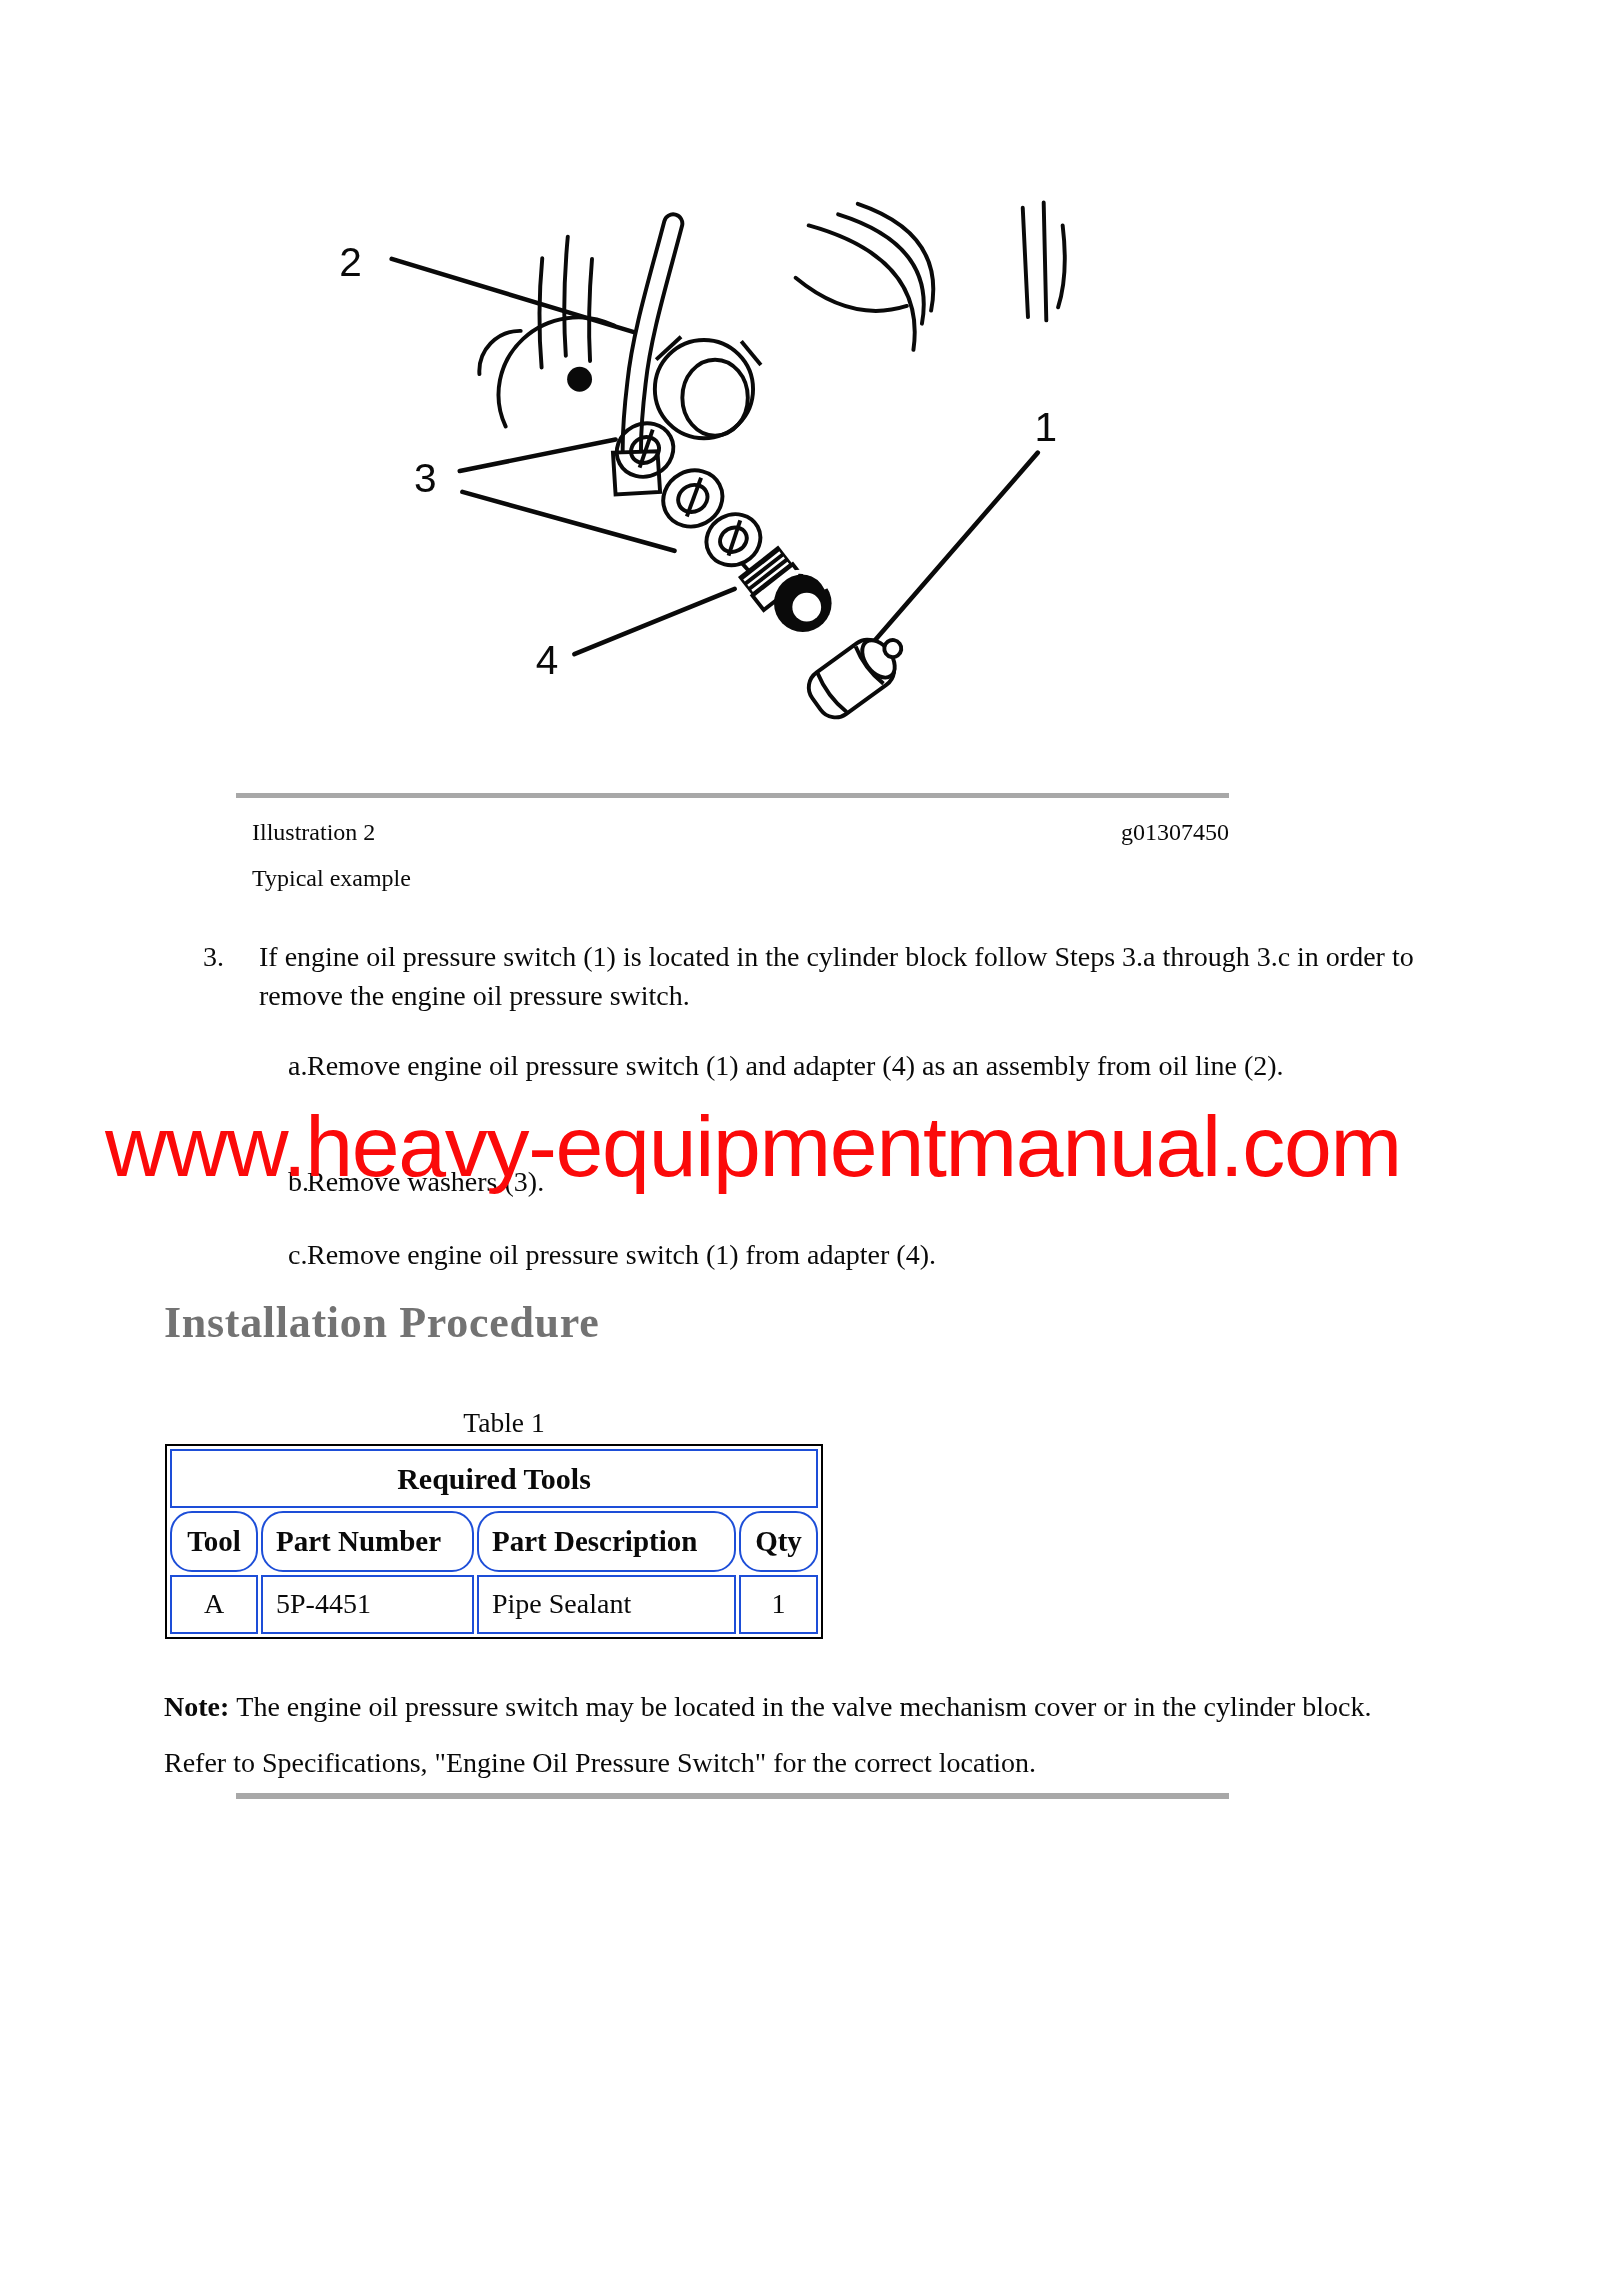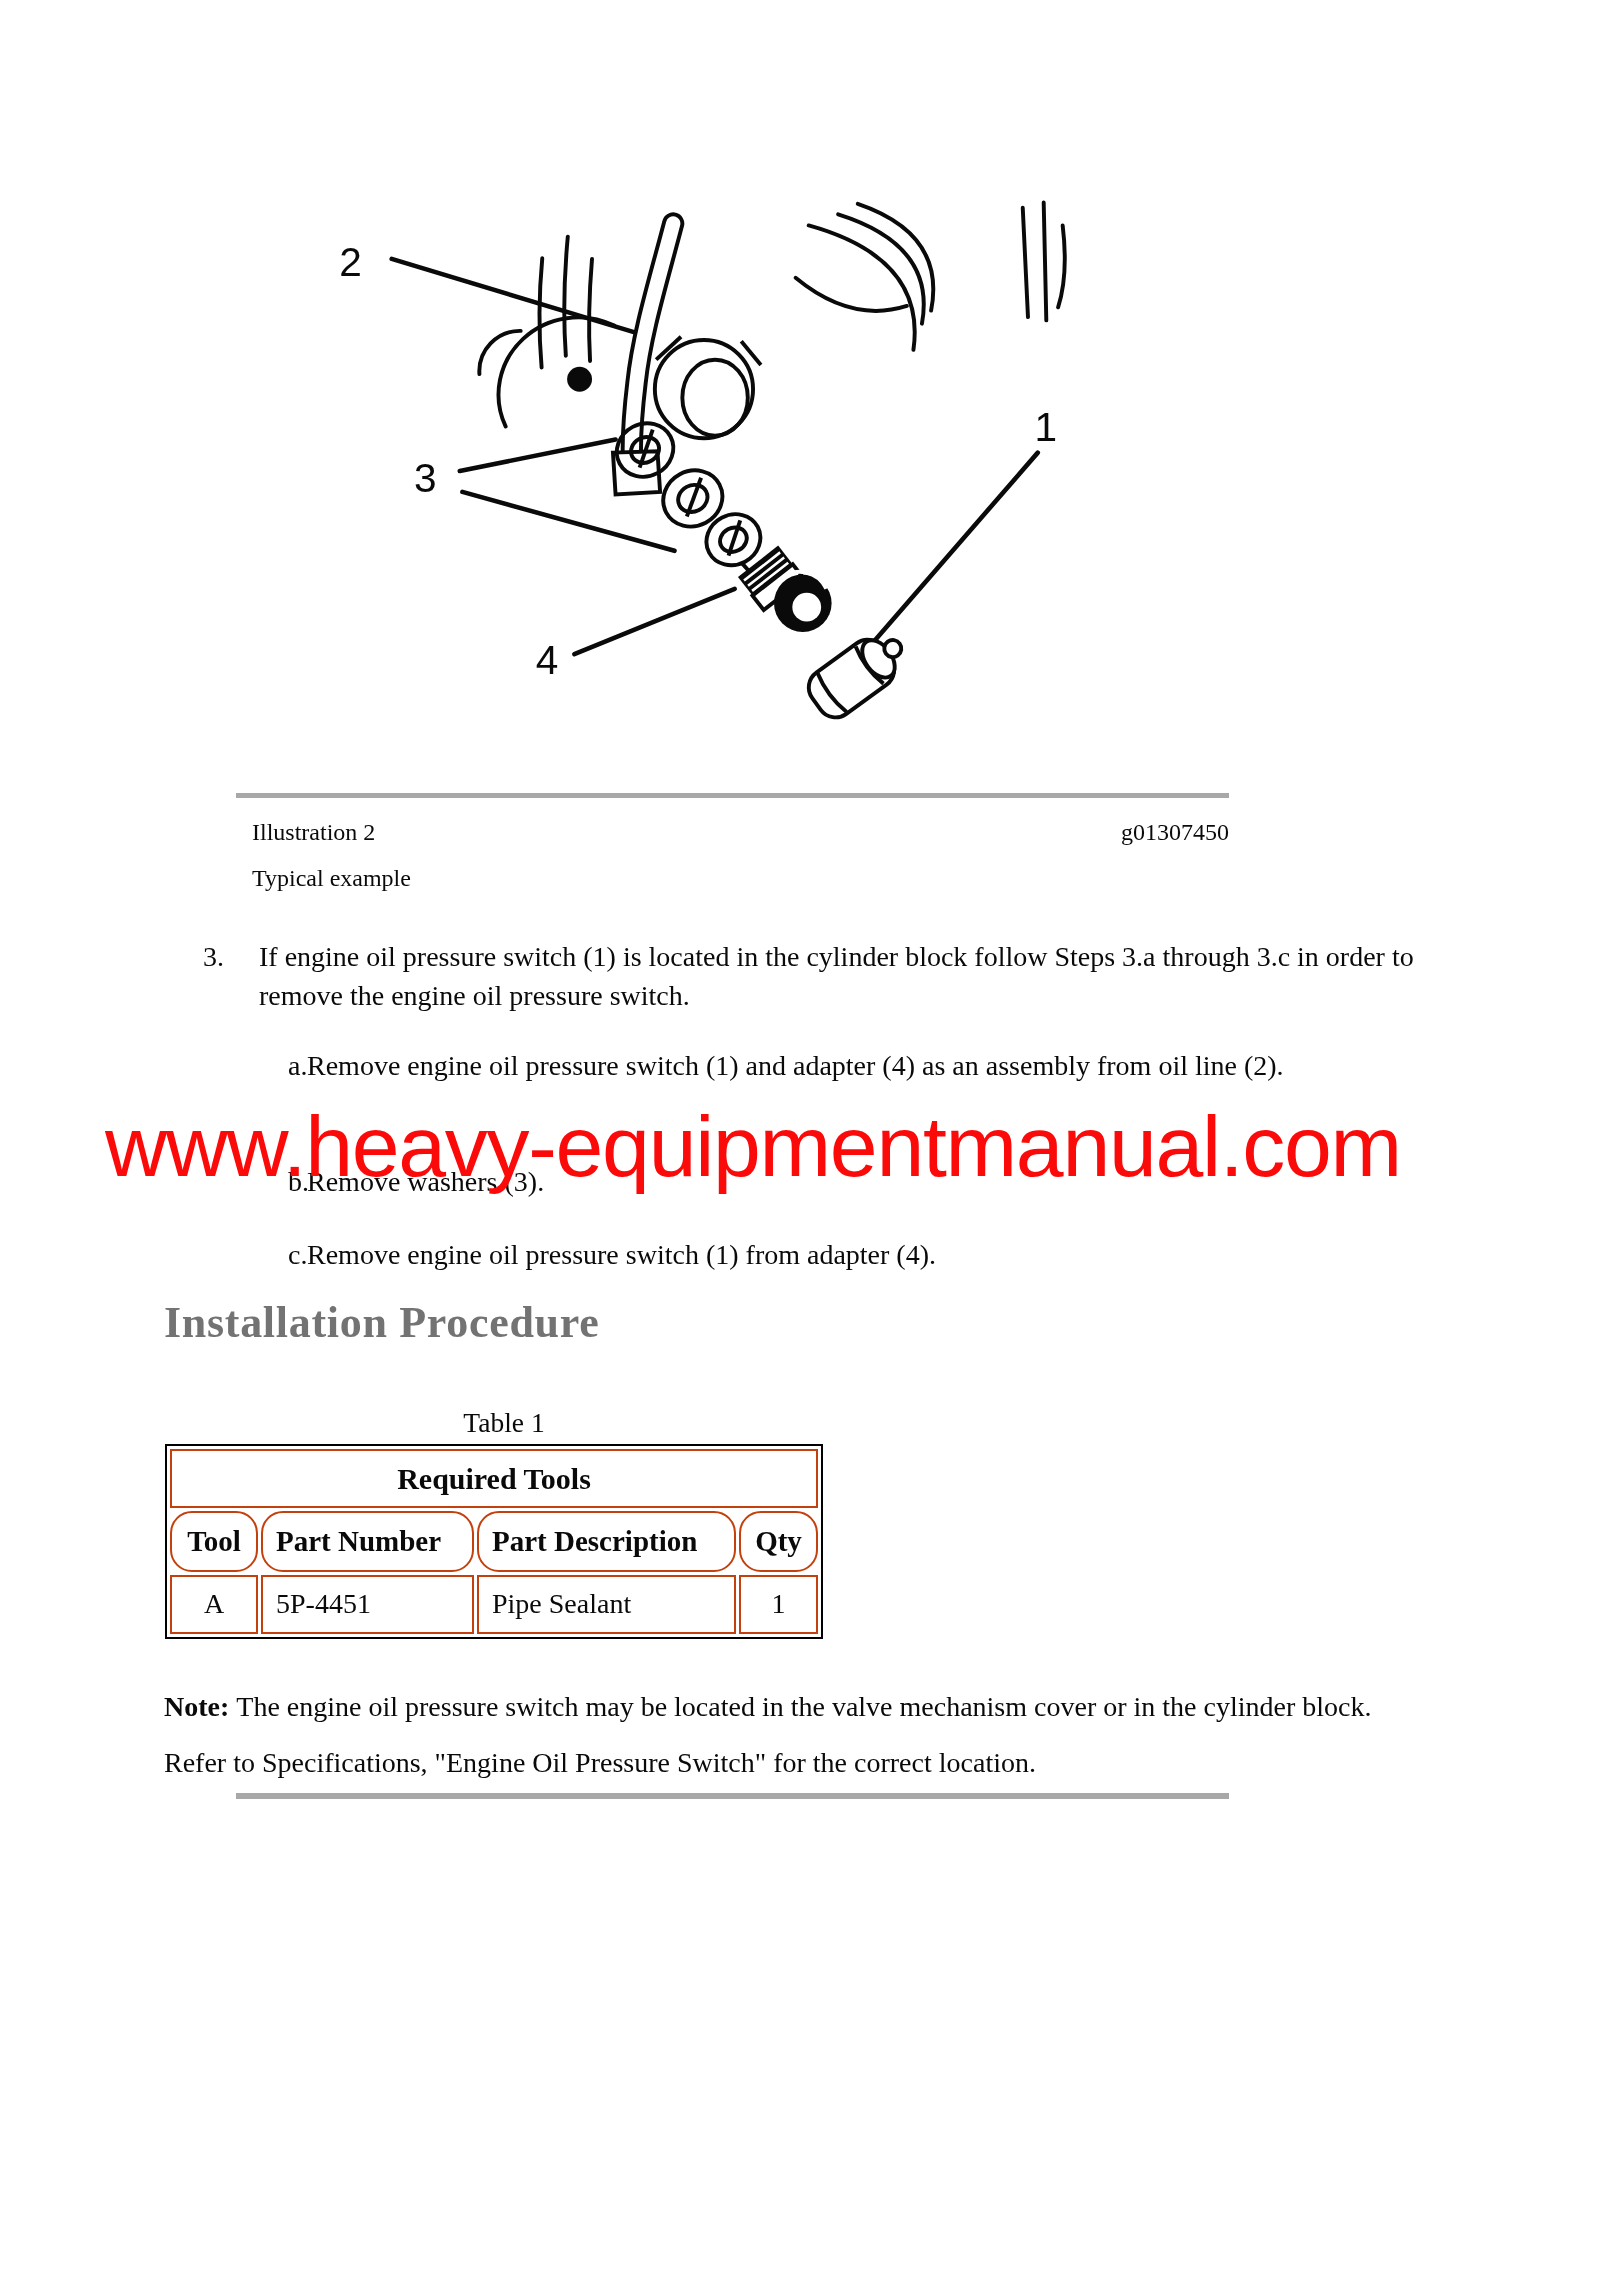--- a/index.html
+++ b/index.html
@@ -31,21 +31,21 @@
   }
   
   #table-caption{position:absolute;left:165px;top:1407px;width:678px;
     text-align:center;font-size:27.5px;}
   table.tools{
     position:absolute;left:165px;top:1444px;
     border-collapse:separate;border-spacing:3.9px;
     border:2px solid #000;background:#fff;
   }
   table.tools td,table.tools th{
-    border:2px solid #c2410c;font-size:28px;vertical-align:middle;
+    border:2px solid #1d4ed8;font-size:28px;vertical-align:middle;
     padding:11.8px 10.5px;background:#fff;
   }
   table.tools th{font-weight:bold;font-size:29px;border-radius:22px;}
   table.tools .title-cell{font-size:30px;font-weight:bold;text-align:center;padding:10.5px 6.5px;}
   .c{text-align:center;}
   .l{text-align:left;padding-left:13px !important;margin-left:18px;}
   
   #note{position:absolute;left:164px;top:1679px;width:1230px;
     font-size:28px;line-height:56px;}
   #note .note-label{font-weight:bold;}

